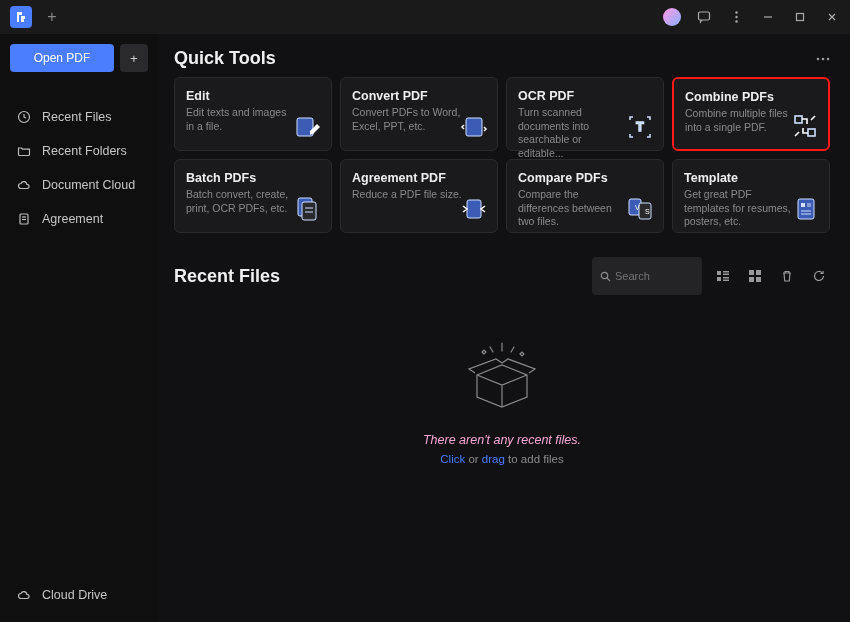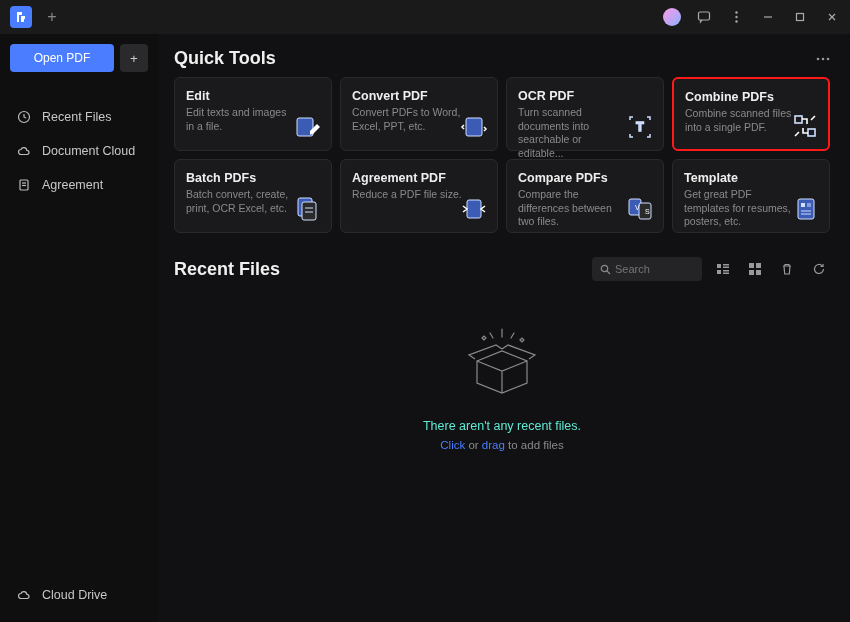--- a/index.html
+++ b/index.html
@@ -32,28 +32,28 @@
 
 .tools-grid { display:grid; grid-template-columns: repeat(4, 1fr); gap:8px; margin-bottom:24px; }
 .tool-card { background:#1a1a1c; border:1px solid #2a2a2d; border-radius:6px; padding:11px 11px; position:relative; height:74px; cursor:pointer; }
 .tool-card.highlighted { border:2px solid #ff1a1a; }
 .tool-title { font-size:12.5px; font-weight:600; color:#eee; margin-bottom:3px; }
 .tool-desc { font-size:10.5px; color:#8a8a8a; line-height:1.3; max-width:110px; }
 .tool-icon { position:absolute; right:8px; bottom:8px; width:30px; height:30px; display:flex;align-items:center;justify-content:center; }
 
 .section-head2 { display:flex; align-items:center; justify-content:space-between; margin-bottom:10px; }
 .rf-controls { display:flex; align-items:center; gap:10px; }
-.search-wrap { display:flex; align-items:center; background:#242427; border-radius:4px; padding:2px 8px; width:110px; height:24px; }
+.search-wrap { display:flex; align-items:center; background:#242427; border-radius:4px; padding:2px 8px; width:110px; height:38px; }
 .search-wrap input { background:transparent; border:none; outline:none; color:#ccc; font-size:11px; width:75px; }
 .search-wrap .sicon { color:#888; margin-right:4px; }
 .rf-iconbtn { width:22px; height:22px; display:flex;align-items:center;justify-content:center; color:#999; cursor:pointer; }
 
 .empty { display:flex; flex-direction:column; align-items:center; padding:30px 0 10px; }
 .empty-box-svg { margin-bottom:18px; }
-.empty-text { font-size:12.5px; color:#5eead4; margin-bottom:6px; }
+.empty-text { font-size:12.5px; color:#f9a8d4; margin-bottom:6px;font-style:italic; }
 .empty-sub { font-size:11.5px; color:#8a8a8a; }
 .empty-sub .link { color:#4a7dff; }
 
 svg { display:block; }
 </style>
 </head>
 <body>
 
 <div class="titlebar">
   <div class="titlebar-left">
@@ -112,20 +112,28 @@
     </div>
 
     <div class="sb-item">
       <span class="sb-icon">
           <svg width="14" height="14" viewBox="0 0 14 14" fill="none" stroke="#bbb" stroke-width="1.2">
             <circle cx="7" cy="7" r="5.5"></circle>
             <path d="M7 4v3l2 1"></path>
           </svg>
         </span>
       <span>Recent Files</span>
+    </div>
+    <div class="sb-item">
+      <span class="sb-icon">
+          <svg width="14" height="14" viewBox="0 0 14 14" fill="none" stroke="#bbb" stroke-width="1.2">
+            <path d="M1.5 4h3l1 1.2h7v5.3a1 1 0 01-1 1H2.5a1 1 0 01-1-1z"></path>
+          </svg>
+        </span>
+      <span>Recent Folders</span>
     </div>
     <div class="sb-item">
       <span class="sb-icon">
           <svg width="14" height="14" viewBox="0 0 14 14" fill="none" stroke="#bbb" stroke-width="1.2">
             <path d="M4 10.5a2.5 2.5 0 010-5 3 3 0 015.8.8A2 2 0 0110 10.5z"></path>
           </svg>
         </span>
       <span>Document Cloud</span>
     </div>
     <div class="sb-item">
@@ -192,34 +200,34 @@
         <div class="tool-icon">
             <svg width="28" height="28" viewBox="0 0 28 28" fill="none" stroke="#cfe0ff" stroke-width="1.5">
               <path d="M4 7V4h3M24 7V4h-3M4 21v3h3M24 21v3h-3"></path>
               <text x="14" y="18" font-size="12" fill="#6f9bff" text-anchor="middle" font-weight="bold">T</text>
             </svg>
           </div>
       </div>
 
       <div class="tool-card highlighted">
         <div class="tool-title">Combine PDFs</div>
-        <div class="tool-desc">Combine scanned files into a single PDF.</div>
+        <div class="tool-desc">Combine multiple files into a single PDF.</div>
         <div class="tool-icon">
             <svg width="28" height="28" viewBox="0 0 28 28" fill="none" stroke="#cfe0ff" stroke-width="1.6">
               <rect x="4" y="4" width="7" height="7"></rect>
               <rect x="17" y="17" width="7" height="7"></rect>
               <path d="M11 7h5v5M17 21h-5v-5" stroke="#fff"></path>
               <path d="M20 8l4-4M8 20l-4 4" stroke="#fff"></path>
             </svg>
           </div>
       </div>
 
       <div class="tool-card">
         <div class="tool-title">Batch PDFs</div>
-        <div class="tool-desc">Batch convert, create, print, OCR Excel, etc.</div>
+        <div class="tool-desc">Batch convert, create, print, OCR PDFs, etc.</div>
         <div class="tool-icon">
             <svg width="28" height="28" viewBox="0 0 28 28">
               <rect x="4" y="3" width="14" height="18" rx="2" fill="#3b5bb5" stroke="#cfe0ff"></rect>
               <rect x="8" y="7" width="14" height="18" rx="2" fill="#2a2a2c" stroke="#cfe0ff"></rect>
               <line x1="11" y1="13" x2="19" y2="13" stroke="#cfe0ff"></line>
               <line x1="11" y1="17" x2="19" y2="17" stroke="#cfe0ff"></line>
             </svg>
           </div>
       </div>
 

